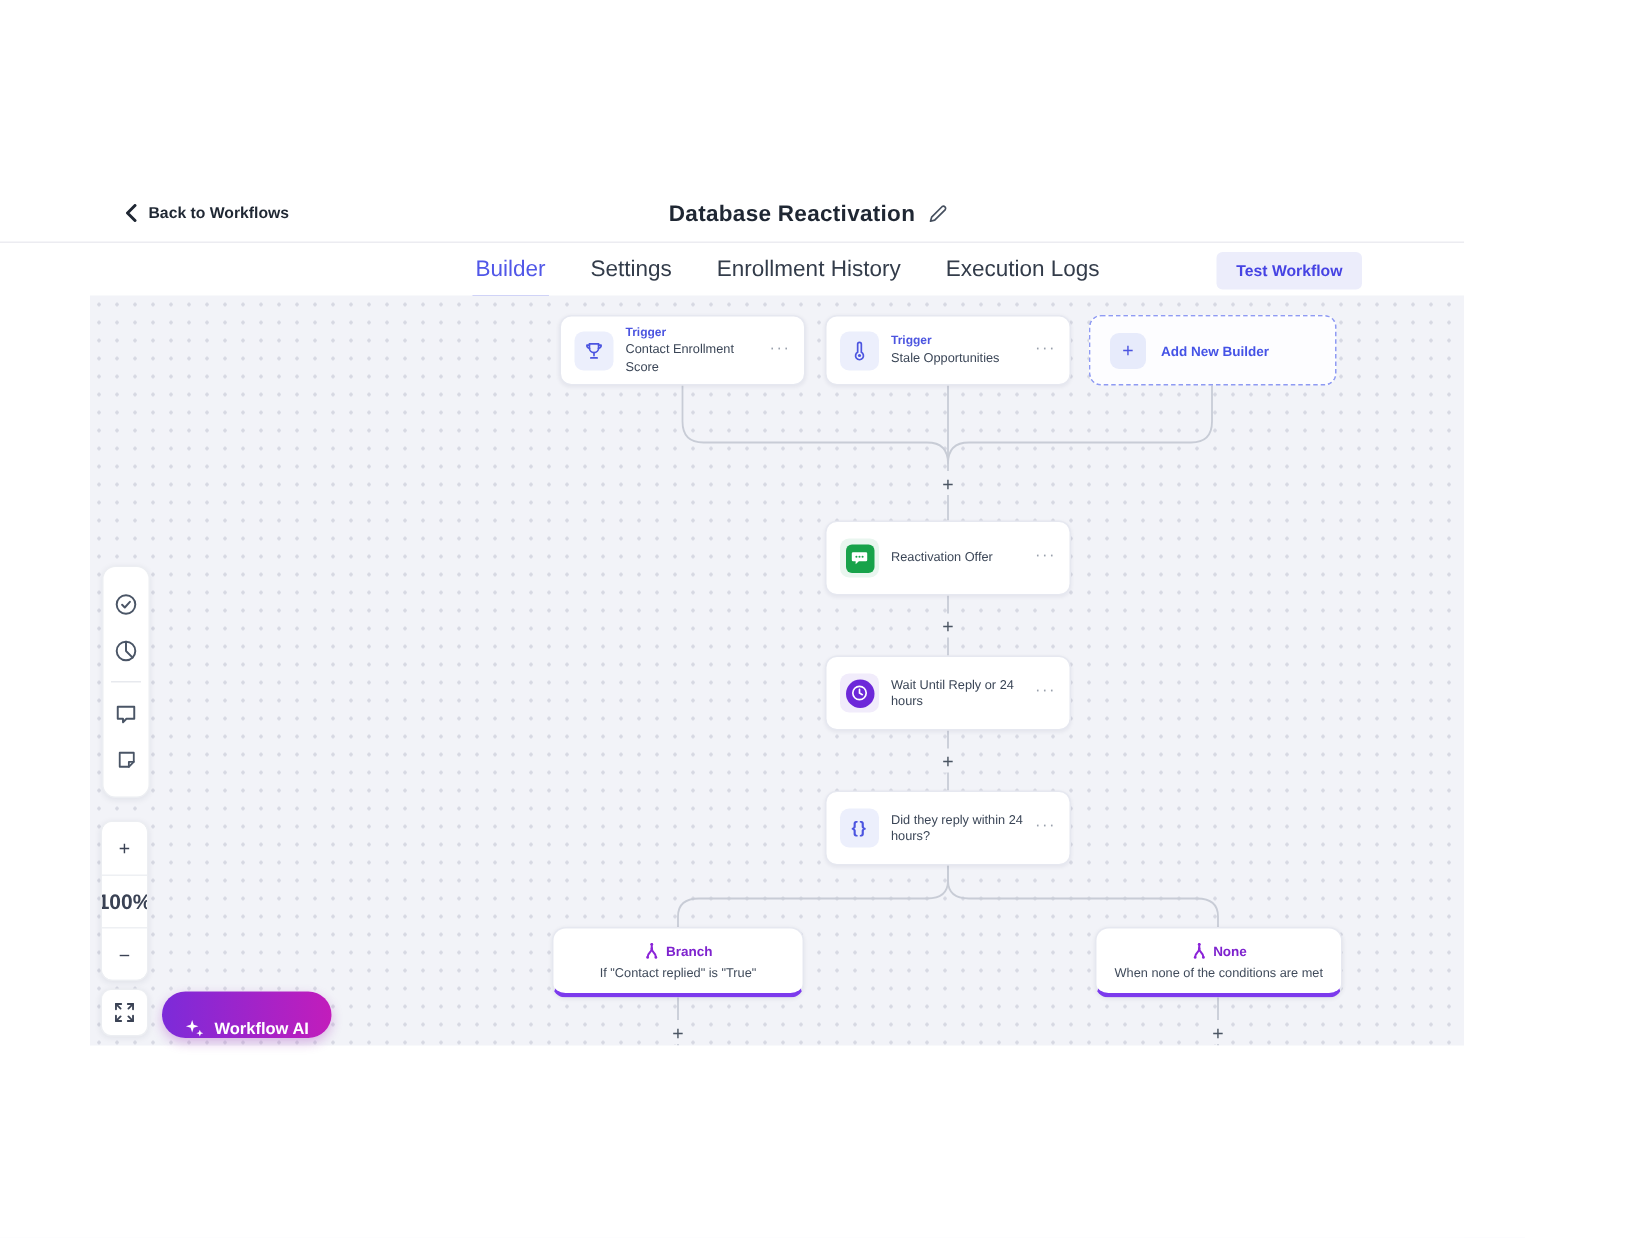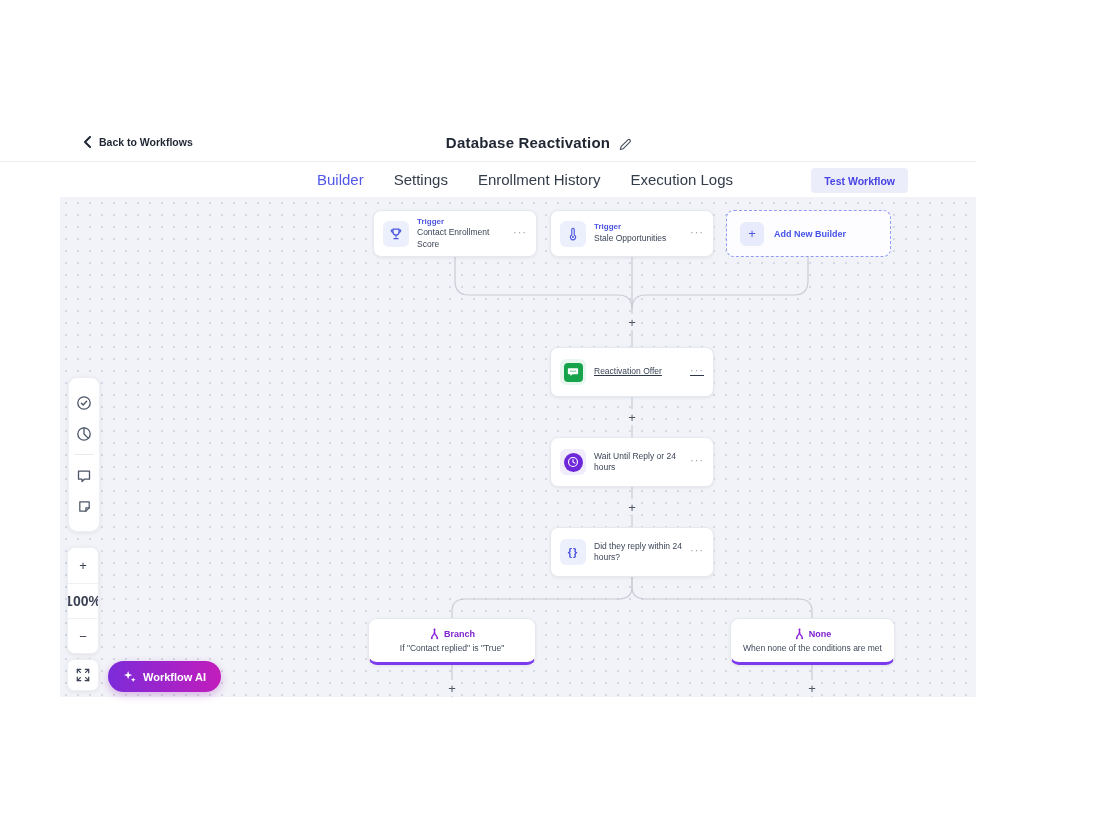--- a/index.html
+++ b/index.html
@@ -4,21 +4,21 @@
 <style>
   * { margin:0; padding:0; box-sizing:border-box; }
   html,body { background:#ffffff; }
   body { font-family:"Liberation Sans","DejaVu Sans",sans-serif; color:#2d3748; }
   .page { position:relative; width:976px; height:825px; background:#fff; overflow:hidden; }
 
   
   .back-link { position:absolute; left:83px; top:136px; display:flex; align-items:center; gap:7px;
     font-size:10.5px; font-weight:bold; color:#1f2733; cursor:pointer; }
   .title-wrap { position:absolute; top:134px; left:50%; transform:translateX(calc(-50% + 51px));
-    display:flex; align-items:flex-end; gap:9px; }
+    display:flex; align-items:center; gap:9px; }
   .page-title { font-size:15px; font-weight:600; color:#1f2733; letter-spacing:.2px; }
   .header-divider { position:absolute; left:0; top:161px; width:1100px; height:1px; background:#ececf1; }
 
   .tabs { position:absolute; top:167px; left:50%; transform:translateX(calc(-50% + 37px));
     display:flex; gap:26px; }
   .tab { font-size:15px; color:#333c4a; background:none; border:none; padding:4px 2px 9px 2px;
     cursor:pointer; font-family:inherit; border-bottom:2px solid transparent; }
   .tab.active { color:#5157e8; border-bottom:2px solid #5f66ee; }
 
   .test-btn { position:absolute; right:68px; top:168px; height:25px; padding:0 13px;
@@ -81,21 +81,21 @@
   .zoom-cell { height:35px; display:flex; align-items:center; justify-content:center;
     font-size:13px; color:#3a4254; background:#fff; border:none; cursor:pointer; font-family:inherit; }
   .zoom-cell + .zoom-cell { border-top:1px solid #eef0f3; }
   .zoom-level { font-size:14px; font-weight:600; }
 
   .fullscreen-btn { position:absolute; left:7px; top:462px; width:32px; height:32px; background:#fff;
     border:1px solid #eceef2; border-radius:7px; box-shadow:0 1px 4px rgba(25,35,65,.08);
     display:flex; align-items:center; justify-content:center; color:#3a4254; cursor:pointer; }
 
   .ai-btn { position:absolute; left:48px; top:464px; height:31px; padding:0 15px;
-    border:none; border-radius:16px; display:flex; align-items:center; gap:7px;
+    border:none; border-radius:16px; display:flex; align-items:flex-end; gap:7px;
     background:linear-gradient(90deg,#7c2bd9,#c21dbb); color:#fff; font-size:11px;
     font-weight:bold; font-family:inherit; cursor:pointer; box-shadow:0 3px 8px rgba(150,30,180,.3); }
 </style>
 </head>
 <body>
 
 <div class="page">
 
   <div class="back-link">
     <svg width="9" height="12" viewBox="0 0 9 12" fill="none" stroke="#1f2733" stroke-width="2" stroke-linecap="round" stroke-linejoin="round">
@@ -163,21 +163,21 @@
         <span class="node-name">Stale Opportunities</span>
       </span>
       <span class="more">···</span>
     </div>
 
     <div class="add-trigger" style="left:666px; top:13px; width:165px; height:47px;">
       <span class="add-plus-chip">+</span>
       <span class="add-label">Add New Builder</span>
     </div>
 
-    <div class="node" style="left:490px; top:150px; width:164px; height:50px;text-decoration:underline;">
+    <div class="node" style="left:490px; top:150px; width:164px; height:50px;">
       <span class="icon-chip chip-green-wrap">
         <span class="chip-green-inner">
           <svg width="12" height="12" viewBox="0 0 14 14" fill="#fff">
               <path d="M2 2.5 h10 a1 1 0 0 1 1 1 v5 a1 1 0 0 1 -1 1 H6.5 L4 11.8 V9.5 H2 a1 1 0 0 1 -1 -1 v-5 a1 1 0 0 1 1 -1 Z"></path>
               <circle cx="4.6" cy="6" r=".8" fill="#17a34a"></circle>
               <circle cx="7" cy="6" r=".8" fill="#17a34a"></circle>
               <circle cx="9.4" cy="6" r=".8" fill="#17a34a"></circle>
             </svg>
         </span>
       </span>

